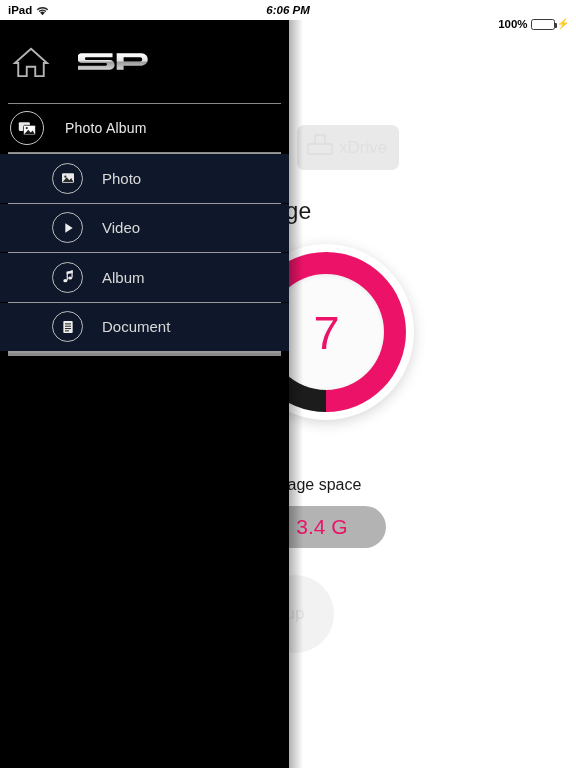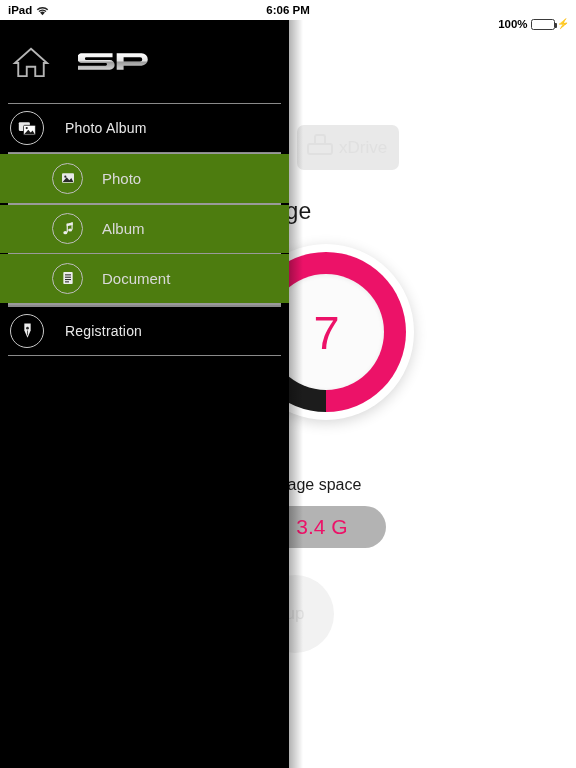--- a/index.html
+++ b/index.html
@@ -13,21 +13,21 @@
 
   
   .statusbar {
     position:absolute; top:0; left:0; width:576px; height:20px;
     background:#ffffff; color:#000;
     font-size:11.5px; font-weight:bold;
     display:flex; align-items:center;
     z-index:40;
   }
   .sb-left { position:absolute; left:8px; display:flex; align-items:center; gap:4px; }
-  .sb-center { position:absolute; left:0; width:576px; text-align:center; }
+  .sb-center { position:absolute; left:0; width:576px; text-align:center;font-style:italic; }
   .sb-right { position:absolute; right:6px; display:flex; align-items:center; gap:3px;margin-top:28px; }
   .wifi-icon { display:inline-block; width:13px; height:11px; position:relative; top:1px; }
   .battery {
     width:24px; height:11px; border:1px solid #3a3a3a; border-radius:2.5px;
     padding:1px; display:inline-block; position:relative;
   }
   .battery::after {
     content:""; position:absolute; right:-3px; top:3px;
     width:2px; height:5px; background:#3a3a3a; border-radius:0 1px 1px 0;
   }
@@ -137,21 +137,21 @@
     display:flex; align-items:center; justify-content:center; flex:none;
   }
   .menu-item .label {
     margin-left:21px; color:#e8e8e8; font-size:14px; letter-spacing:0.2px;
   }
 
   
   .submenu { background:#000; }
   .sub-item {
     height:48.5px; display:flex; align-items:center; padding-left:52px;
-    background:#4d7c0f;
+    background:#0f172a;
   }
   .sub-sep { height:1px; background:#9a9a9a; margin:0 8px; }
   .sub-item .ico-circle {
     width:31px; height:31px; border-radius:50%;
     border:1.4px solid #bdbdbd;
     display:flex; align-items:center; justify-content:center; flex:none;
   }
   .sub-item .label {
     margin-left:19px; color:#d9d9d9; font-size:15px;
   }
@@ -258,20 +258,28 @@
           <svg viewBox="0 0 24 24" width="16" height="16">
             <rect x="3" y="5" width="18" height="14" rx="1.5" fill="#e9e9e9"></rect>
             <circle cx="8" cy="10" r="1.6" fill="#2a2a2a"></circle>
             <path d="M4 18 L10 11 L14 15.5 L17 12 L20 18 Z" fill="#2a2a2a"></path>
           </svg>
         </span>
         <span class="label">Photo</span>
       </div>
       <div class="sub-sep"></div>
 
+      <div class="sub-item">
+        <span class="ico-circle">
+          <svg viewBox="0 0 24 24" width="16" height="16">
+            <path d="M8 5 L19 12 L8 19 Z" fill="#ededed"></path>
+          </svg>
+        </span>
+        <span class="label">Video</span>
+      </div>
       <div class="sub-sep"></div>
 
       <div class="sub-item">
         <span class="ico-circle">
           <svg viewBox="0 0 24 24" width="16" height="16">
             <path d="M10 4 L19 2 V6 L10 8 Z" fill="#ededed"></path>
             <rect x="10" y="4" width="1.8" height="13" fill="#ededed"></rect>
             <rect x="17.2" y="2" width="1.8" height="11" fill="#ededed"></rect>
             <ellipse cx="8" cy="17.5" rx="3" ry="2.4" fill="#ededed"></ellipse>
             <ellipse cx="15.2" cy="13.5" rx="3" ry="2.4" fill="#ededed"></ellipse>
@@ -297,27 +305,17 @@
 
       <div class="sub-sep"></div>
     </div>
 
 
     <div class="sep"></div>
 
 
     <div class="sep"></div>
 
-    <div class="menu-item">
-      <span class="ico-circle">
-        <svg viewBox="0 0 24 24" width="19" height="19">
-          <path d="M8 3 H16 V12 L12 21 L8 12 Z" fill="#ededed"></path>
-          <circle cx="12" cy="9" r="1.7" fill="#2a2a2a"></circle>
-          <rect x="11.5" y="12" width="1" height="6" fill="#2a2a2a"></rect>
-        </svg>
-      </span>
-      <span class="label">Registration</span>
-    </div>
 
     <div class="sep"></div>
 
   </div>
 </div>
 
 </body></html>

